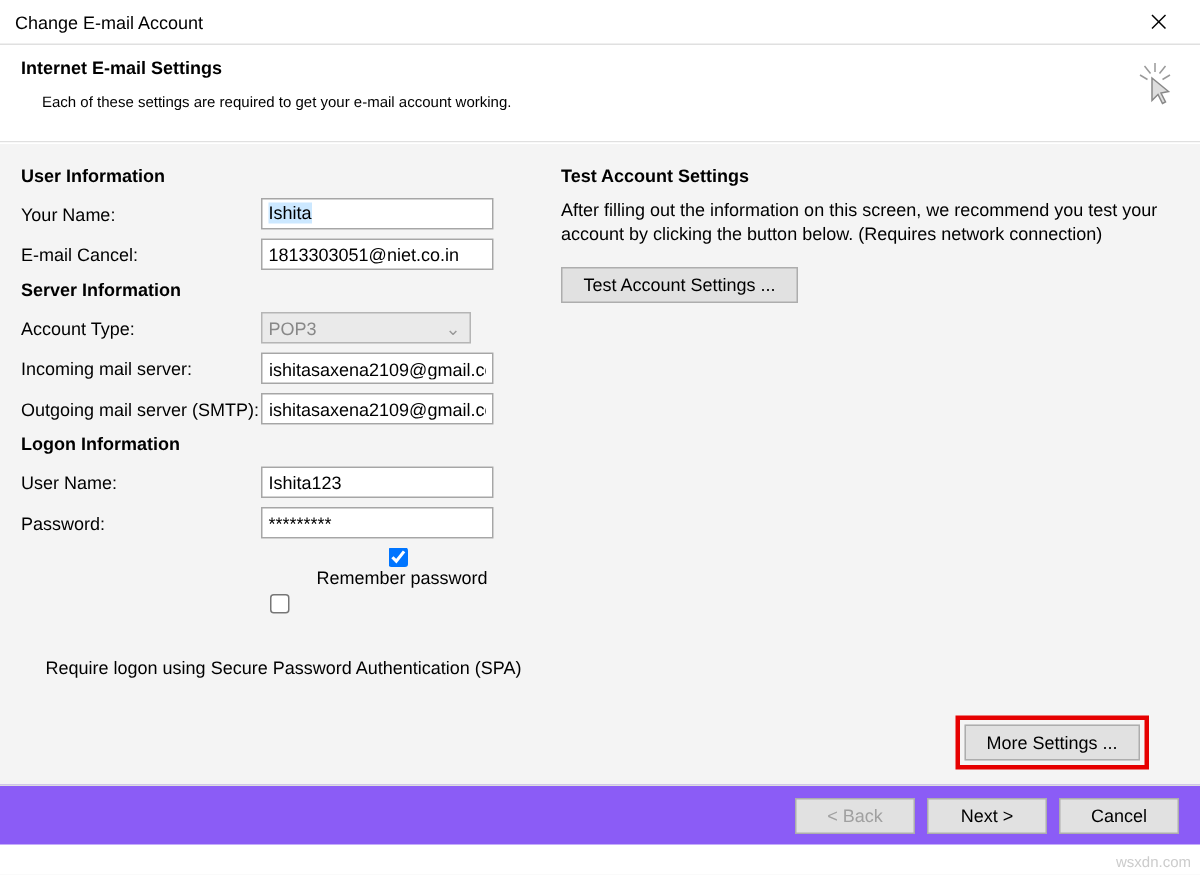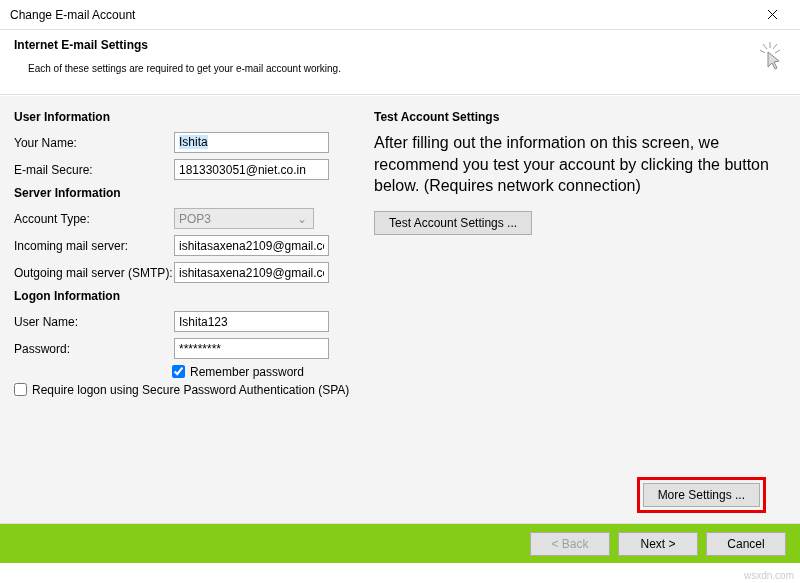--- a/index.html
+++ b/index.html
@@ -101,31 +101,32 @@
       align-items: center;
       justify-content: space-between;
     }
     .combo .arrow {
       width: 14px;
       text-align: center;
       color: #999;
     }
     .check-row {
       display: flex;
-      align-items: flex-start;
+      align-items: center;
       margin: 4px 0 4px 0;
+      flex-direction: column;
     }
     .check-row.indent { margin-left: 158px; }
     .check-row input[type="checkbox"] {
       width: 13px;
       height: 13px;
       margin: 0 5px 0 0;
     }
     .desc {
-      font-size: 16px;
+      font-size: 12px;
       line-height: 1.35;
       margin: 0 0 14px 0;
     }
     .btn {
       display: inline-flex;
       align-items: center;
       justify-content: center;
       min-width: 80px;
       height: 24px;
       padding: 0 14px;
@@ -144,21 +145,21 @@
       bottom: 10px;
       right: 6px;
       border: 3px solid #e60000;
       padding: 3px;
     }
     .footer {
       display: flex;
       justify-content: flex-end;
       align-items: center;
       gap: 8px;
-      background: #84cc16;
+      background: #8b5cf6;
       border-top: 1px solid #ddd;
       height: 40px;
       padding: 0 14px;
     }
     .watermark {
       position: absolute;
       bottom: 2px;
       right: 6px;
       font-size: 10px;
       color: #ccc;
@@ -222,21 +223,21 @@
 
     <div class="section-title first">User Information</div>
     <div class="field-row">
       <label>Your Name:</label>
       <div class="name-input-wrap">
         <input type="text" value="Ishita" style="">
         <span class="name-highlight">Ishita</span>
       </div>
     </div>
     <div class="field-row">
-      <label>E-mail Secure:</label>
+      <label>E-mail Cancel:</label>
       <input type="text" value="1813303051@niet.co.in" style="">
     </div>
 
     <div class="section-title">Server Information</div>
     <div class="field-row">
       <label>Account Type:</label>
       <div class="combo">
         <span>POP3</span>
         <span class="arrow">⌄</span>
       </div>
@@ -258,21 +259,21 @@
     <div class="field-row">
       <label>Password:</label>
       <input type="text" value="*********" style="">
     </div>
 
     <div class="check-row indent">
       <input type="checkbox" checked="" style="">
       <span>Remember password</span>
     </div>
 
-    <div class="check-row" style="margin-top:2px;">
+    <div class="check-row" style="margin-top:2px;gap:29px;">
       <input type="checkbox" style="">
       <span>Require logon using Secure Password Authentication (SPA)</span>
     </div>
 
   </div>
 
   <div class="col-right">
     <div class="section-title first">Test Account Settings</div>
     <p class="desc">After filling out the information on this screen, we recommend you test your account by clicking the button below. (Requires network connection)</p>
     <button class="btn">Test Account Settings ...</button>

